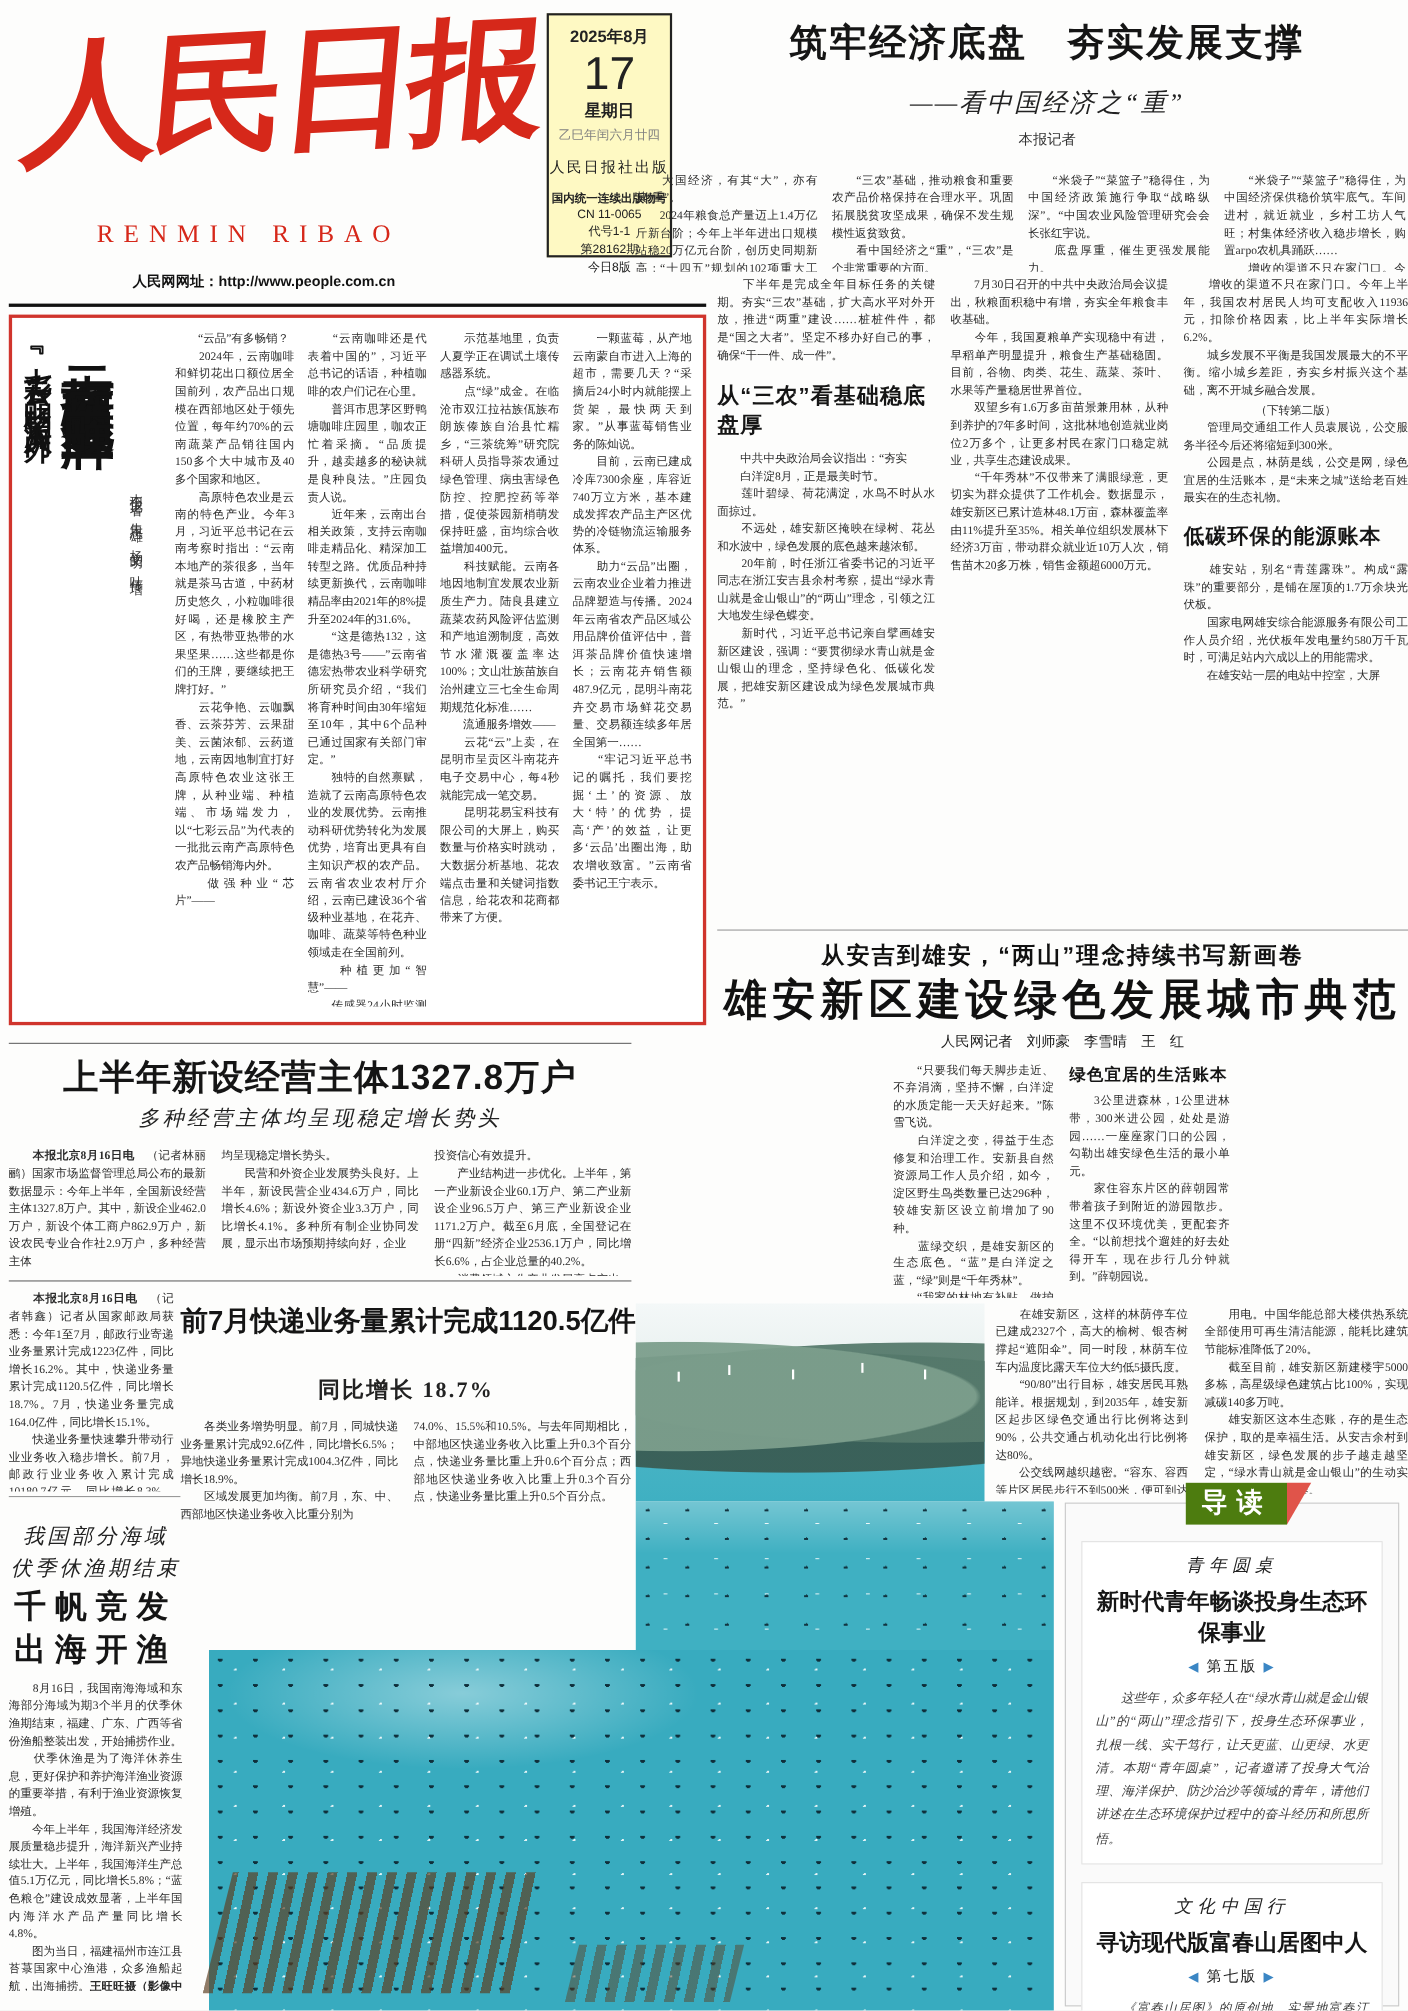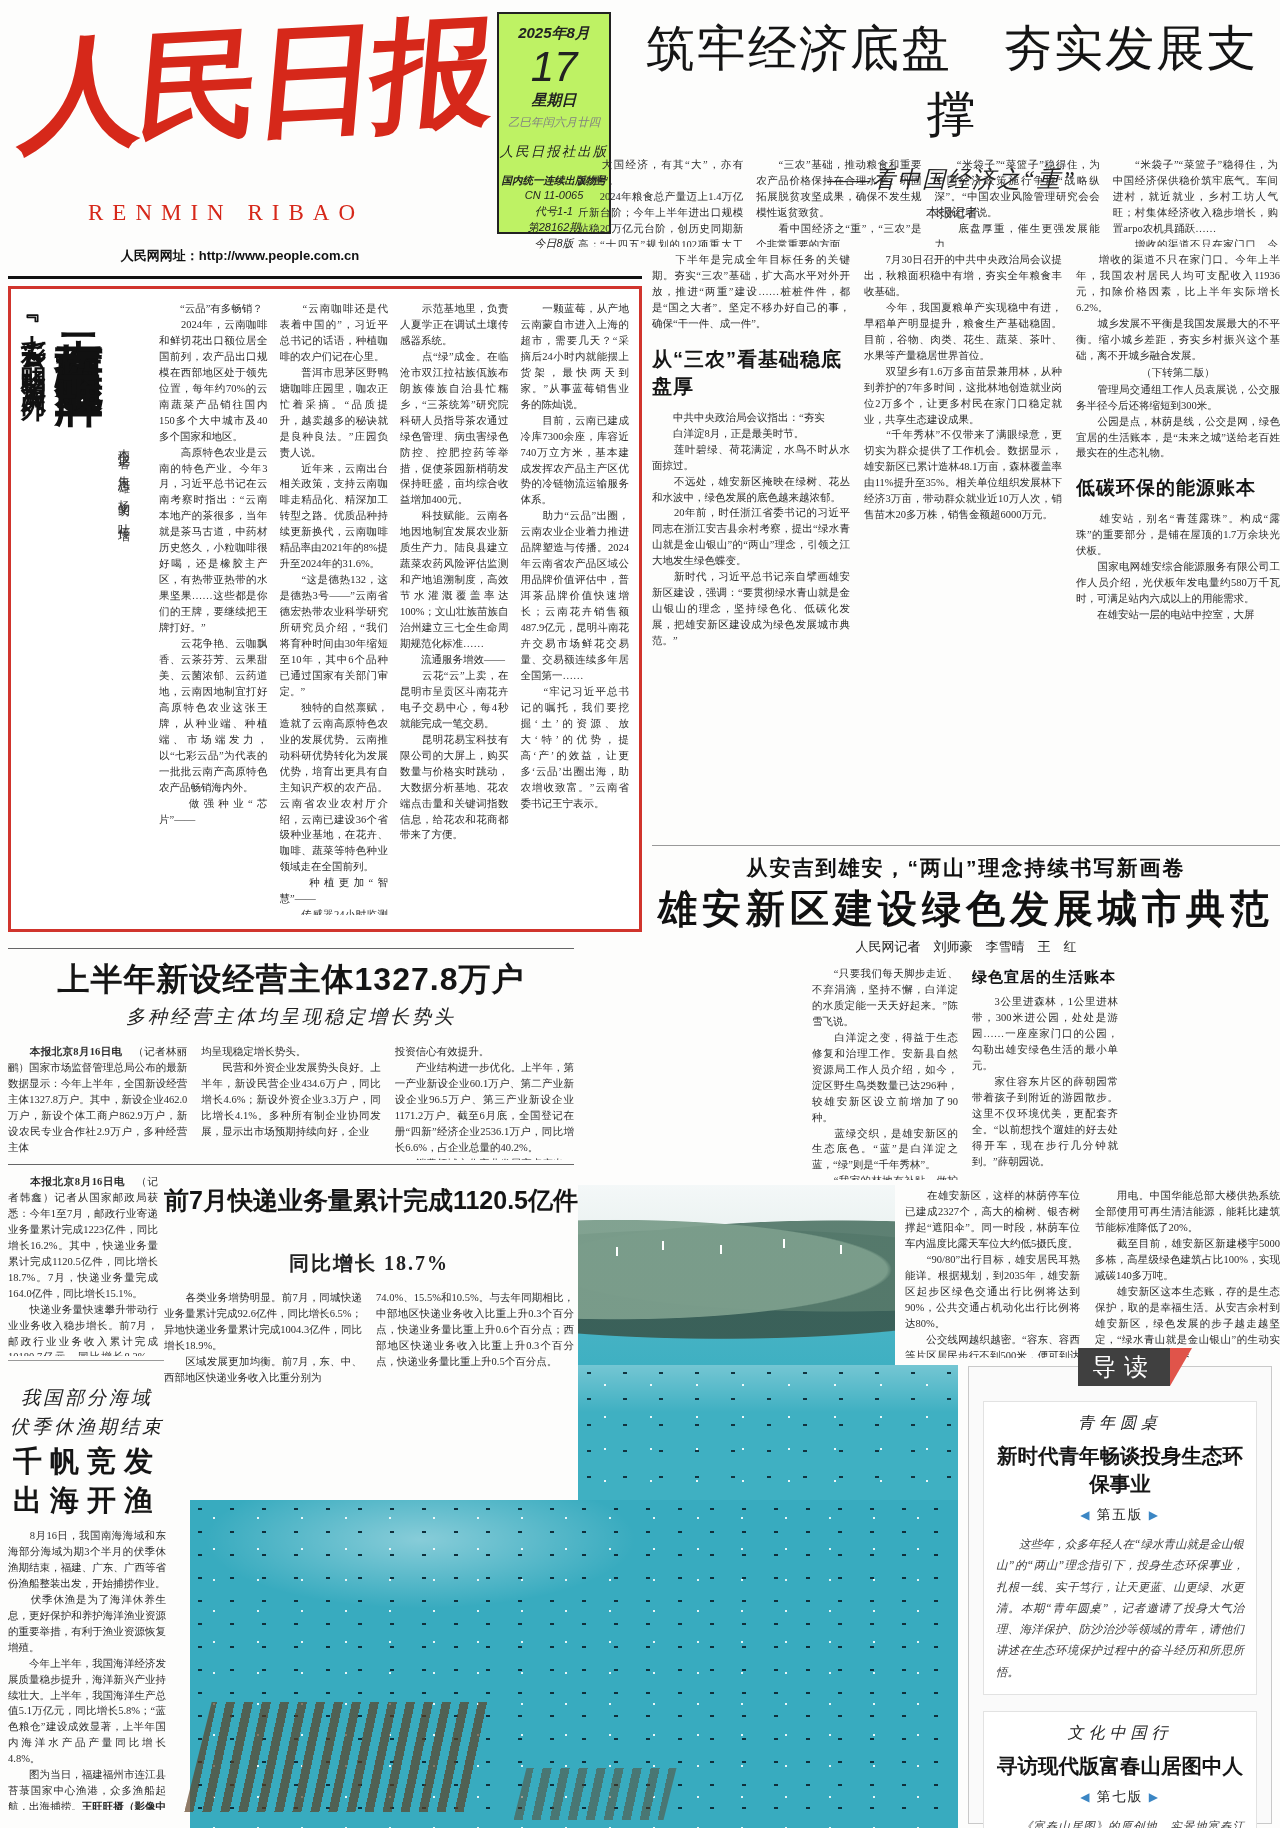--- a/index.html
+++ b/index.html
@@ -10,30 +10,30 @@
   .kai{font-style:italic;}
   .center{text-align:center;}
   .flow{white-space:pre-line;text-align:justify;font-size:10.5px;line-height:1.52;color:#2b2b2b;overflow:hidden;}
   .col{overflow:hidden;}
   
   .mast-title{font-size:122px;font-weight:700;color:#d6281a;letter-spacing:-6px;line-height:1.25;
               transform:skewX(-8deg) rotate(-3deg);white-space:nowrap;}
   .mast-latin{font-size:23px;font-weight:400;color:#d6281a;letter-spacing:9px;}
   .mast-url{font-size:13px;font-weight:700;color:#111;}
   
-  .datebox{border:2px solid #222;box-sizing:border-box;text-align:center;background:#bef264;font-style:italic;}
+  .datebox{border:2px solid #222;box-sizing:border-box;text-align:center;background:#fef9c3;}
   .d-month{font-size:15px;font-weight:700;margin-top:10px;}
   .d-day{font-size:42px;line-height:1.05;margin-top:2px;font-weight:500;}
   .d-week{font-size:15px;font-weight:700;margin-top:2px;}
   .d-lunar{font-size:11.5px;color:#808080;margin-top:5px;}
   .d-pub{font-size:13.5px;letter-spacing:2px;margin-top:13px;}
   .d-lab{font-size:10.5px;font-weight:700;margin-top:13px;}
   .d-sm{font-size:11px;line-height:1.45;}
   
-  .lead-h1{font-size:49px;font-weight:400;letter-spacing:2px;color:#151515;}
+  .lead-h1{font-size:34px;font-weight:700;letter-spacing:2px;color:#151515;}
   .lead-sub{font-size:23px;margin-top:16px;letter-spacing:2px;color:#222;}
   .lead-byline{font-size:13px;margin-top:9px;color:#333;}
   .sub-head{font-weight:800;font-size:20px;text-align:left;margin:14px 0 10px;color:#151515;letter-spacing:1px;}
   .sub-head.small{font-size:15px;margin:9px 0 7px;}
   .cont-note{font-size:10.5px;text-align:center;color:#2b2b2b;margin:2px 0;}
   .lead-in{font-weight:700;}
   
   .redbox{border:3px solid #d0342c;box-sizing:border-box;background:#fff;}
   .vert{writing-mode:vertical-rl;}
   .y-kicker{font-size:25px;font-weight:700;letter-spacing:7px;color:#111;}
@@ -67,21 +67,21 @@
   .photo-sea2{background-color:#38abbf;background-image:
       radial-gradient(2.6px 1.6px at 10px 9px, #0f2f3b 85%, rgba(0,0,0,0) 88%),
       radial-gradient(1.8px 1.1px at 24px 18px, rgba(255,255,255,.88) 82%, rgba(0,0,0,0) 88%),
       radial-gradient(40% 30% at 30% 12%, rgba(255,255,255,.4), rgba(255,255,255,0) 70%);
       background-size:32px 23px,44px 31px,100% 100%;}
   .rafts{background:repeating-linear-gradient(88deg, rgba(92,62,33,.8) 0 9px, rgba(18,58,70,0) 9px 18px);
          transform:skewX(-14deg);opacity:.85;}
   .turbine{width:2px;height:9px;background:#fff;}
   
   .dd-panel{border:1px solid #c9c9c9;background:#fafafa;box-sizing:border-box;}
-  .dd-tab{background:#404040;color:#fff;font-weight:400;font-size:24px;letter-spacing:8px;
+  .dd-tab{background:#4d7c0f;color:#fff;font-weight:700;font-size:24px;letter-spacing:8px;
           text-align:center;line-height:38px;}
   .dd-fold{width:0;height:0;border-top:38px solid #e0544a;border-right:22px solid transparent;}
   .dd-card{background:#fff;border:1px solid #e2e2e2;padding:11px 12px;text-align:center;}
   .dd-kicker{font-size:16px;letter-spacing:5px;color:#222;}
   .dd-title{font-size:20.5px;font-weight:800;margin-top:8px;color:#151515;}
   .dd-page{font-size:13.5px;letter-spacing:2px;margin-top:8px;color:#222;}
   .dd-page .tri{color:#3b86c4;font-size:12px;}
   .dd-body{margin-top:10px;font-size:11.5px;line-height:1.85;color:#3a3a3a;text-align:justify;white-space:pre-line;}
 </style>
 </head>

